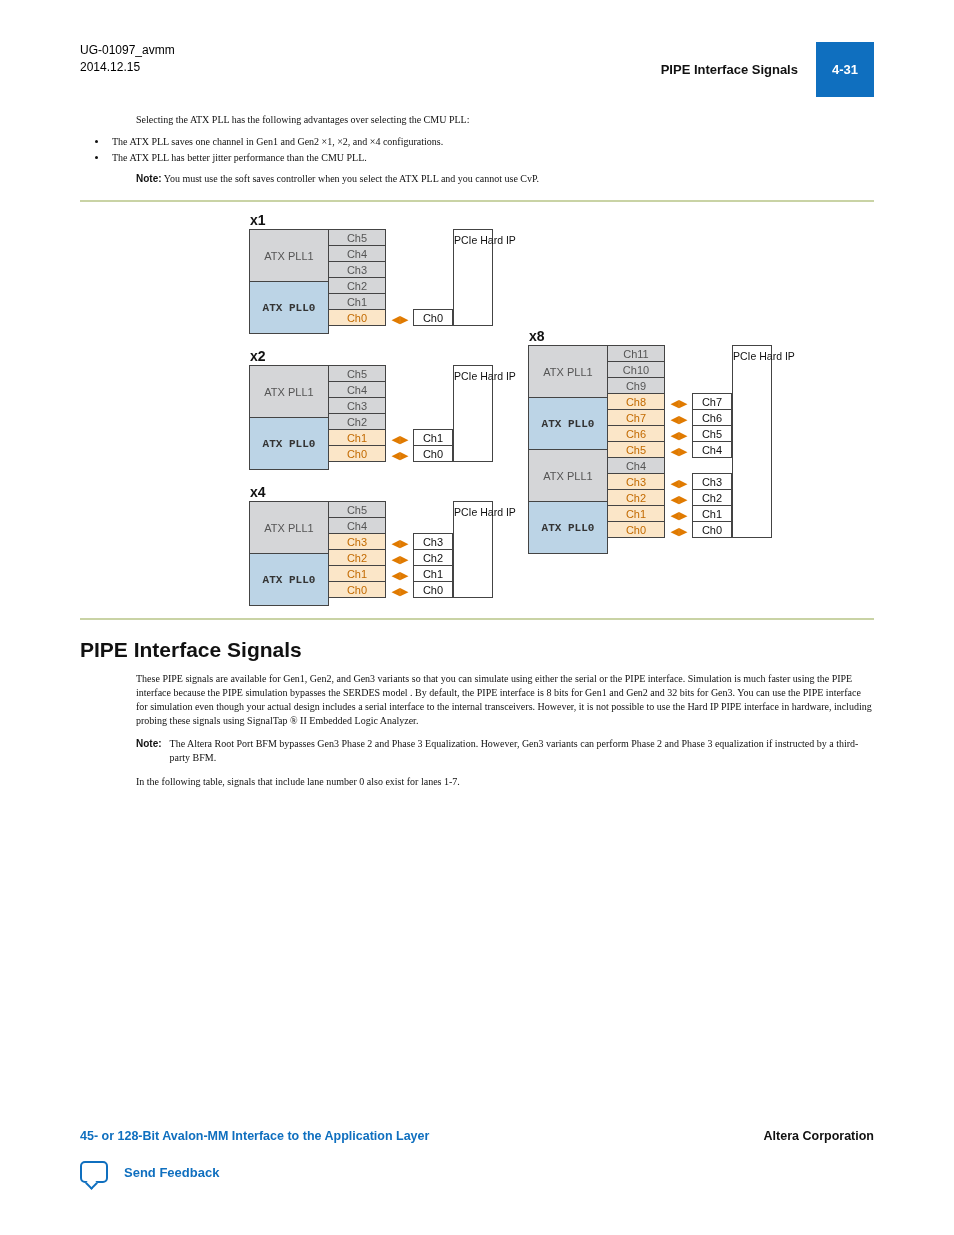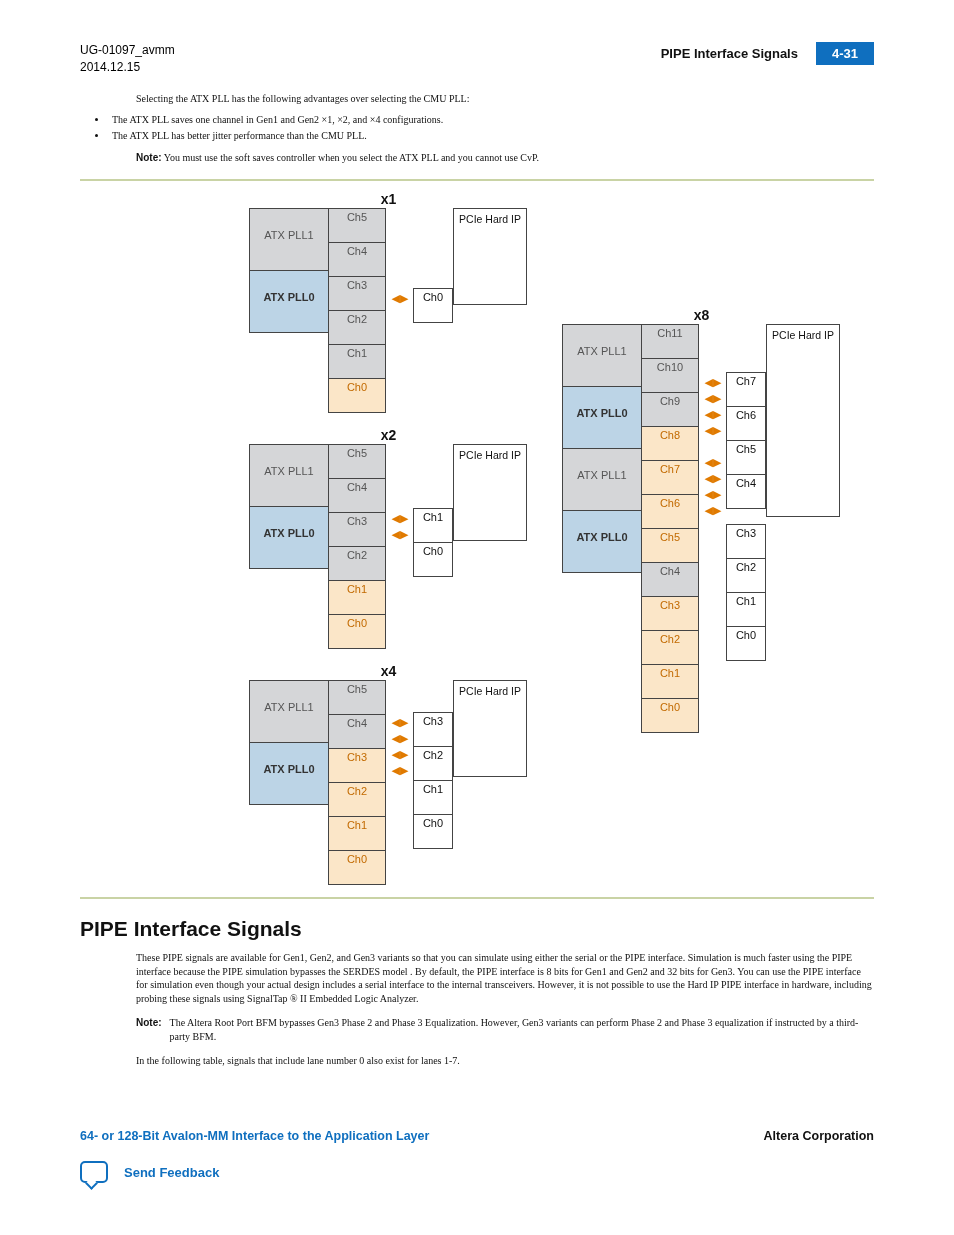--- a/index.html
+++ b/index.html
@@ -12,56 +12,56 @@
     position: relative;
     background: #fff;
   }
   .page {
     padding: 42px 80px 0 80px;
   }
   .hdr { display: flex; justify-content: space-between; align-items: flex-start; font-size: 12px; }
   .hdr-left { color: #000000; line-height: 1.4; }
   .hdr-right { display: flex; align-items: center; gap: 0; }
   .hdr-section { font-weight: 700; color: #111; padding-right: 18px; font-size: 13px; }
-  .hdr-pagebox { background: #0f6fbf; color: #fff; font-weight: 700; padding: 4px 16px; font-size: 13px; }
+  .hdr-pagebox { background: #0f6fbf; color: #fff; font-weight: 700; padding: 20px 16px; font-size: 13px; }
   .fig-title { font-weight: 700; font-size: 15.5px; margin-top: 30px; }
   .bodytext, .note { font-family: "Minion Pro", Georgia, "Times New Roman", serif; font-size: 10px; line-height: 1.38; }
   .indent { margin-left: 56px; }
   .para-sel { margin-top: 16px; }
   ul.bullets { margin: 8px 0 8px 18px; padding: 0; }
   ul.bullets li { margin: 2px 10px; padding-left: 4px; }
   .note b { font-family: "Myriad Pro", "Segoe UI", Arial, sans-serif; font-weight: 700; }
   .rule { height: 2px; width: 100%; margin: 14px 0 10px 0;
           background: linear-gradient(to right, #c9d3a5, #c9d3a5); }
   .rule-light { height: 2px; width: 100%; margin: 12px 0 18px 0; background: #c9d3a5; }
   .diagrams { display: flex; gap: 36px; margin-left: 170px; margin-top: 6px; }
   .stack { display: flex; flex-direction: column; gap: 14px; }
-  .diag-title { text-align: center; font-weight: 700; font-size: 14px; font-family: "Myriad Pro", Arial, sans-serif; margin-bottom: 2px; }
+  .diag-title { text-align: left; font-weight: 700; font-size: 14px; font-family: "Myriad Pro", Arial, sans-serif; margin-bottom: 2px; }
   .chan-grid { display: flex; }
   .chan-grid .col { display: flex; flex-direction: column; }
   .cell {
     border: 1px solid #444;
-    height: 35px; line-height: 17px;
+    height: 17px; line-height: 17px;
     font-size: 11px; text-align: center;
     margin-top: -1px; margin-left: -1px;
     font-family: "Myriad Pro", Arial, sans-serif;
     box-sizing: border-box;
     white-space: nowrap;
   }
   .pll  { width: 80px; }
   .mid  { width: 58px; }
   .link { width: 28px; border: none; height: 17px; line-height: 17px; text-align: center; margin-top: -1px; }
   .rch  { width: 40px; }
-  .hip  { width: 74px; }
+  .hip  { width: 40px; }
   .grey   { background: #d5d6d8; color: #555; }
   .blue   { background: #bcd4e6; color: #333; }
   .orange { background: #fbe6c8; color: #c26a00; }
-  .dark   { color: #333; }
+  .dark   { color: #333; font-family: Liberation Mono, monospace; }
   .bold   { font-weight: 700; }
-  .tall1 { height: 63px; line-height: 53px; }
+  .tall1 { height: 53px; line-height: 53px; }
   .noborder { border: none; }
   .arrow { color: #e07a00; font-size: 11px; }
   .h2 { font-family: "Myriad Pro", Arial, sans-serif; font-weight: 700; font-size: 21px; margin-top: 4px; }
   .para { margin-top: 10px; }
   .note2 { display: flex; gap: 8px; margin-top: 10px; }
   .note2 .lbl { font-family: "Myriad Pro", Arial, sans-serif; font-weight: 700; white-space: nowrap; }
   .foot { position: absolute; left: 80px; right: 80px; bottom: 52px; }
   .foot-row { display: flex; justify-content: space-between; font-family: "Myriad Pro", Arial, sans-serif; font-size: 12.5px; font-weight: 700; }
   .foot-left { color: #0f6fbf; }
   .foot-right { color: #111; }
@@ -288,20 +288,20 @@
     <span class="lbl">Note:</span>
     <span>The Altera Root Port BFM bypasses Gen3 Phase 2 and Phase 3 Equalization. However, Gen3 variants can perform Phase 2 and Phase 3 equalization if instructed by a third-party BFM.</span>
   </div>
 
   <div class="bodytext indent para">In the following table, signals that include lane number 0 also exist for lanes 1-7.</div>
 
 </div>
 
 <div class="foot">
   <div class="foot-row">
-    <span class="foot-left">64- or 128-Bit Avalon-MM Interface to the Application Layer</span>
+    <span class="foot-left">45- or 128-Bit Avalon-MM Interface to the Application Layer</span>
     <span class="foot-right">Altera Corporation</span>
   </div>
   <div class="feedback">
     <div class="bubble"></div>
     <a href="#">Send Feedback</a>
   </div>
 </div>
 
 </body></html>

